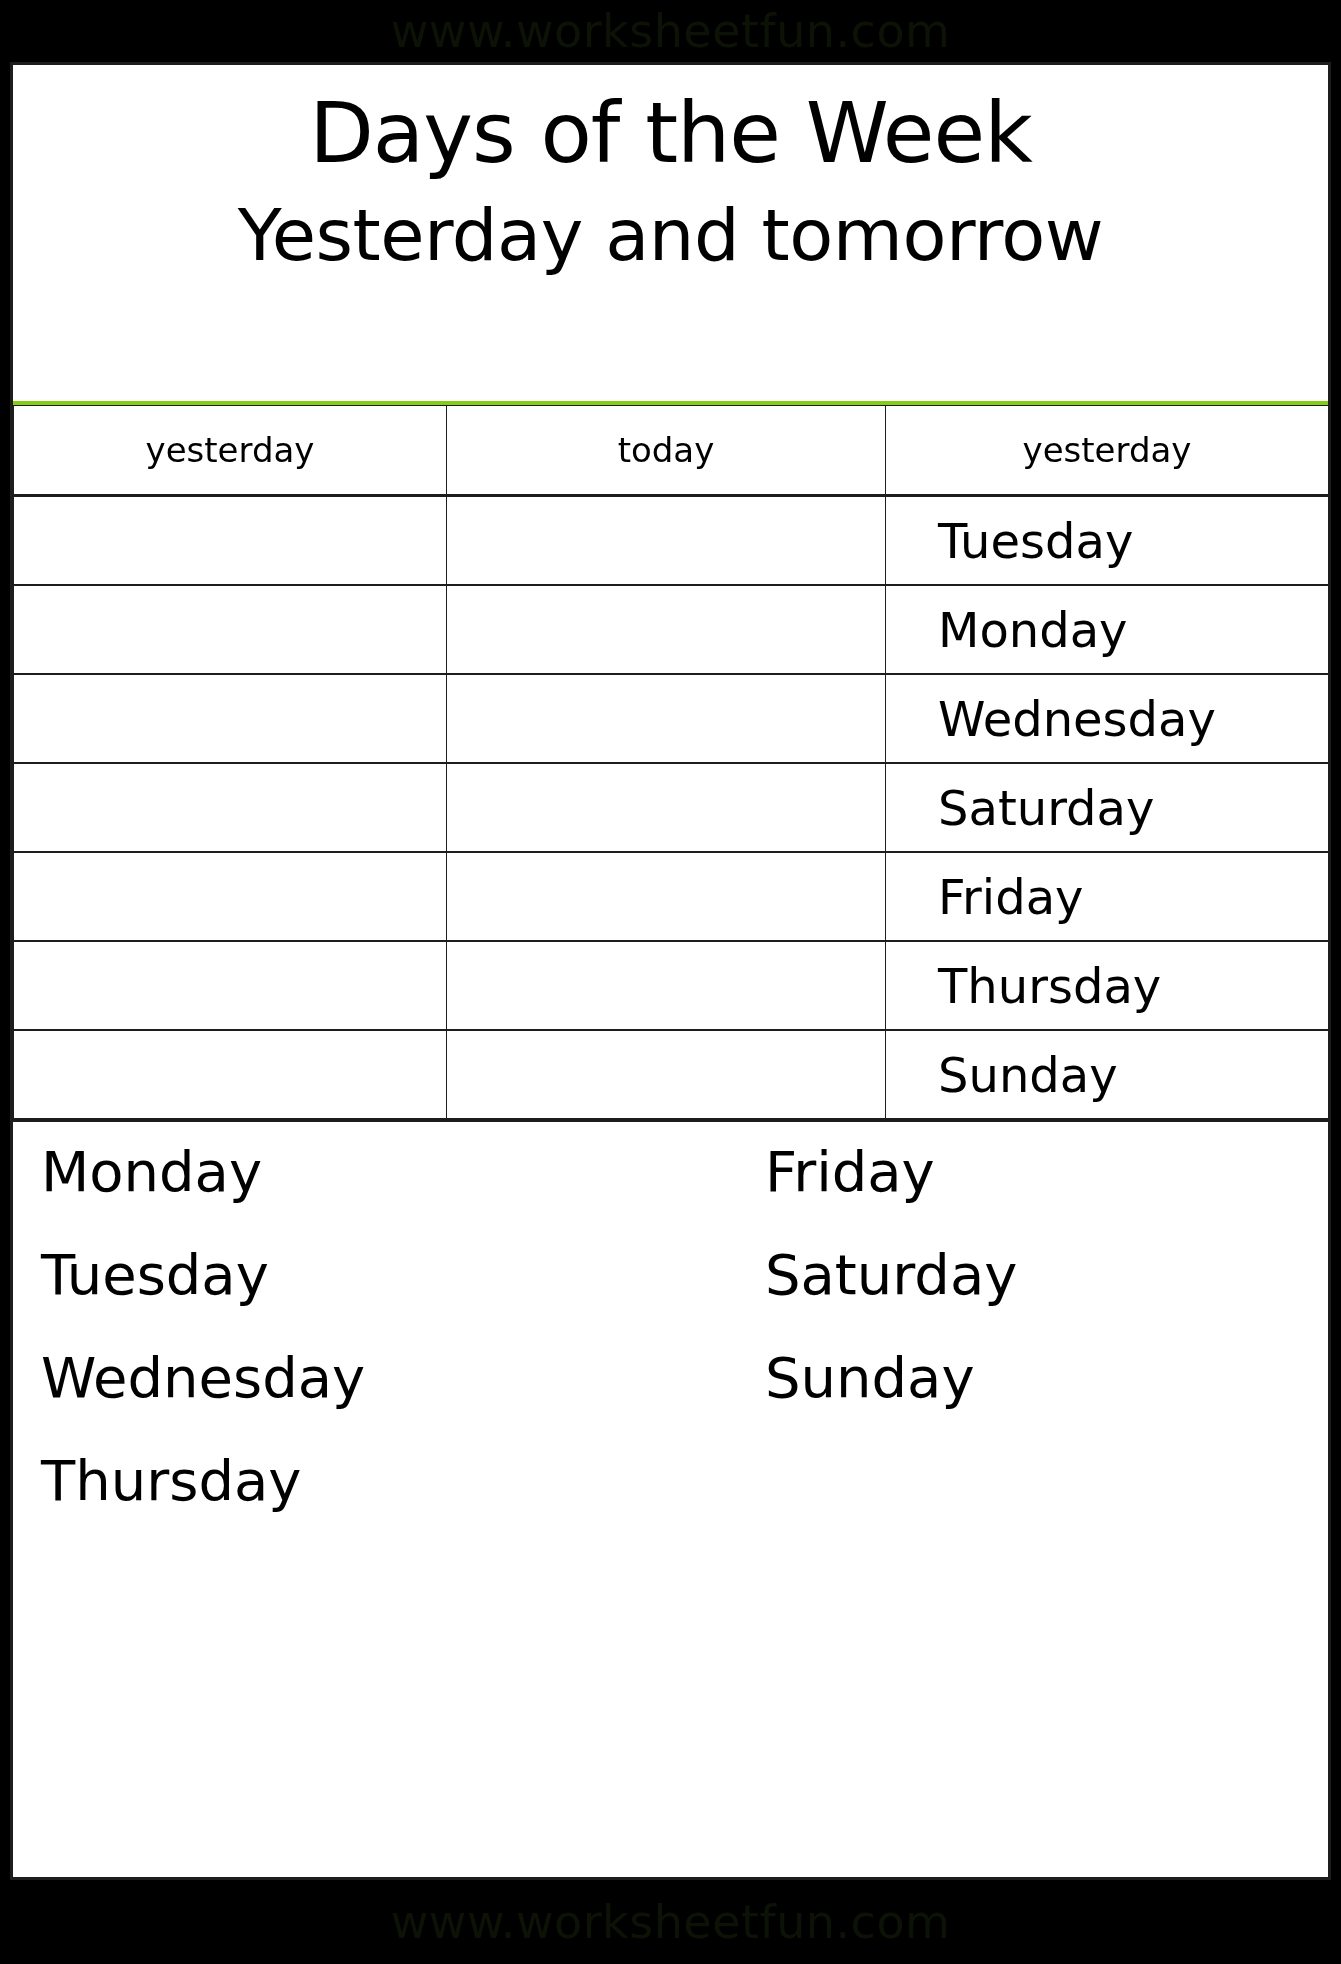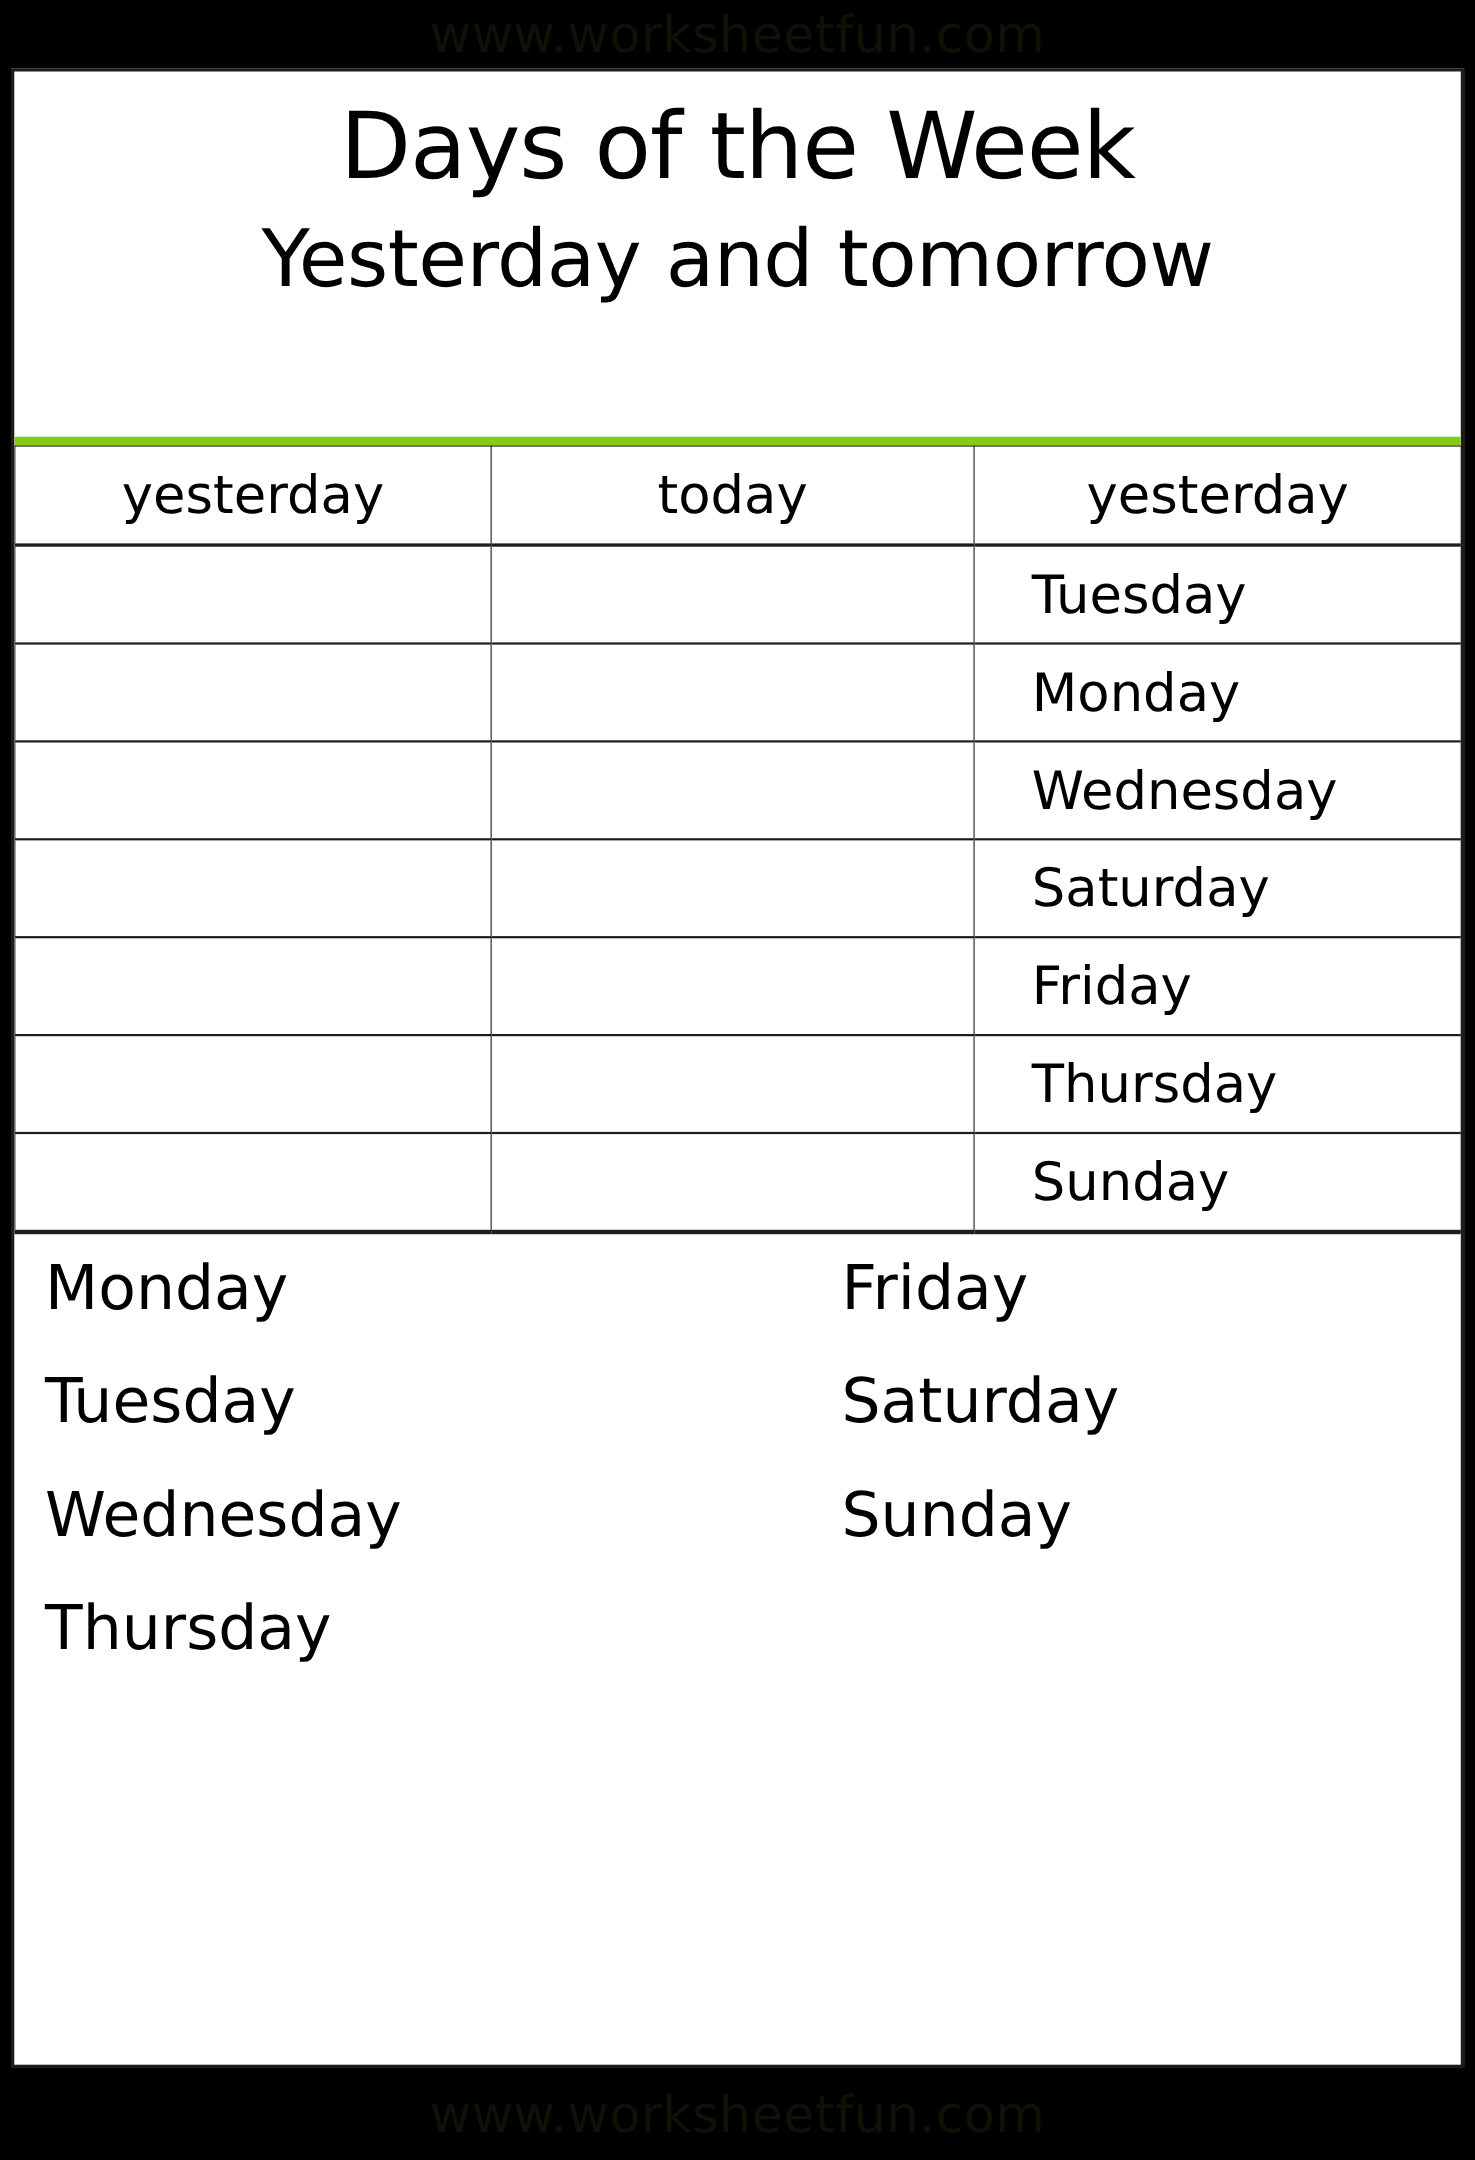--- a/index.html
+++ b/index.html
@@ -43,21 +43,21 @@
     background: #ffffff;
     border: 3px solid #1d1d1d;
     box-sizing: border-box;
     overflow: hidden;
   }
 
   
   #heading-block {
     height: 340px;
     box-sizing: border-box;
-    border-bottom: 8px solid #84cc16;
+    border-bottom: 4px solid #84cc16;
     display: flex;
     flex-direction: column;
     align-items: center;
     justify-content: flex-start;
     padding-top: 26px;
   }
   #page-title {
     font-size: 84px;
     line-height: 1.0;
     color: #000;
@@ -89,21 +89,21 @@
     border: 1px solid #1d1d1d;
     border-bottom: 2px solid #1d1d1d;
     padding: 0;
     height: 87px;
     vertical-align: middle;
     font-weight: 400;
     color: #000;
   }
   #days-table th {
     text-align: center;
-    font-size: 48px;
+    font-size: 34px;
     height: 88px;
     border-bottom: 3px solid #1d1d1d;
     margin-left: 38px;
   }
   #days-table td.answer-cell {
     text-align: left;
     font-size: 48px;
     padding-left: 52px;
   }
   #days-table tr:last-child td {

